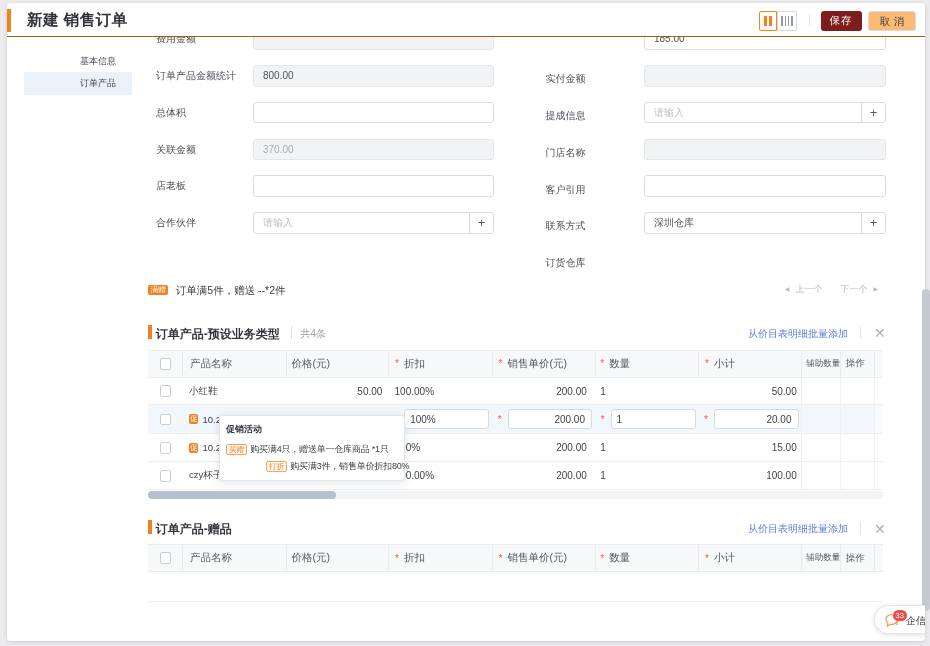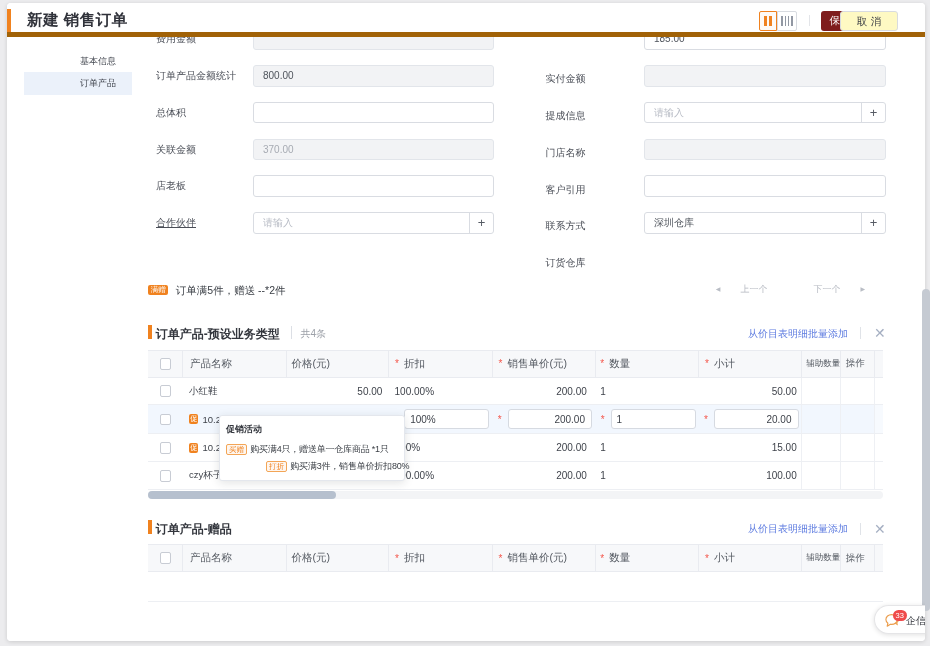--- a/index.html
+++ b/index.html
@@ -1,34 +1,34 @@
 <!DOCTYPE html>
 <html><head>
 <meta charset="utf-8">
 <style>
   * { margin:0; padding:0; box-sizing:border-box; }
   html,body { width:930px; height:646px; }
   body { font-family:"Liberation Sans", sans-serif; background:#ececee; position:relative; overflow:hidden; color:#3f434b; }
   .card { position:absolute; left:7px; top:3px; width:918px; height:638px; background:#fff; border-radius:4px; box-shadow:0 1px 4px rgba(0,0,0,0.14); }
 
   
-  .page-header { position:absolute; left:7px; top:3px; width:918px; height:34px; background:#fff; border-bottom:5px solid #a16207; border-radius:4px 4px 0 0; z-index:5; }
+  .page-header { position:absolute; left:7px; top:3px; width:918px; height:34px; background:#fff; border-bottom:1px solid #a16207; border-radius:4px 4px 0 0; z-index:5; }
   .title-bar { position:absolute; left:0; top:6px; width:3.5px; height:23px; background:#f0821f; }
   .page-title { position:absolute; left:20px; top:0; height:34px; line-height:34px; font-size:15.5px; font-weight:600; color:#30323a; letter-spacing:0.5px; }
   .toggle-group { position:absolute; left:752px; top:7.5px; height:20px; display:flex; }
   .tg-btn { width:18px; height:20px; display:flex; align-items:center; justify-content:center; gap:2.6px; background:#fff; border:1px solid #d8dbe0; }
   .tg-btn.first { border-radius:2px 0 0 2px; border-right:none; }
   .tg-btn.second { border-radius:0 2px 2px 0; width:20px; gap:1.6px; }
   .tg-btn.active { border:1px solid #f0821f; background:#fefaf5; }
   .tg-bar2 { width:3.2px; height:10px; background:#f0821f; }
   .tg-bar4 { width:1.6px; height:10px; background:#9298a3; }
   .hdr-divider { position:absolute; left:801.5px; top:12px; width:1px; height:11px; background:#e3e5e9; }
   .btn { position:absolute; top:7.5px; height:20px; border-radius:3px; font-size:10.5px; text-align:center; line-height:19px; cursor:pointer; }
   .btn-save { left:813.5px; width:41px; background:#7f1d1d; color:#fff; letter-spacing:1px; }
-  .btn-cancel { left:833px; width:58px; background:#fef9c3; border:1px solid #d8dbe0; color:#3a3d44; letter-spacing:3.5px; text-indent:3.5px; line-height:18px; }
+  .btn-cancel { left:861px; width:48px; background:#fdba74; border:1px solid #d8dbe0; color:#3a3d44; letter-spacing:3.5px; text-indent:3.5px; line-height:18px; }
 
   
   .content { position:absolute; left:7px; top:37px; width:918px; height:604px; overflow:hidden; background:#fff; border-radius:0 0 4px 4px; }
 
   
   .side-item { position:absolute; left:17px; width:108px; height:22.5px; line-height:22.5px; text-align:left; padding-left:56px; font-size:9px; color:#40454e; cursor:pointer; }
   .side-item.active { background:#ebf1fa; }
 
   
   .f-label { position:absolute; font-size:10px; color:#4a4e57; height:21.5px; line-height:21.5px; white-space:nowrap; }
@@ -40,21 +40,21 @@
   .f-picker .f-main { flex:1; padding-left:9px; line-height:19.5px; overflow:hidden; white-space:nowrap; }
   .f-picker .f-plus { width:24px; border-left:1px solid #d9dce2; text-align:center; line-height:19.5px; font-size:13px; color:#565b64; font-weight:400; cursor:pointer; }
   .col-l .f-label { left:149px; }
   .col-l .f-input { left:246px; width:241px; }
   .col-r .f-label { left:538.5px;margin-top:40px; }
   .col-r .f-input { left:637px; width:242px; }
 
   
   .promo-badge { position:absolute; left:141.3px; top:248px; width:19.7px; height:10.4px; background:#f0821f; border-radius:2px; color:#fff; font-size:7.5px; text-align:center; line-height:10.9px; }
   .promo-text { position:absolute; left:168.8px; top:242.7px; font-size:10.5px; line-height:21px; color:#3c4047; }
-  .promo-nav { position:absolute; right:60px; top:242px; font-size:9px; line-height:21px; color:#b4b8c0; display:flex; align-items:flex-end; gap:20px; }
+  .promo-nav { position:absolute; right:47px; top:242px; font-size:9px; line-height:21px; color:#b4b8c0; display:flex; align-items:flex-end; gap:6px; }
   .promo-nav .arr { font-size:6px; color:#b9bdc5; }
   .promo-nav .nav-lbl { cursor:pointer; }
   .promo-nav .gap { width:6px; }
 
   
   .sec-bar { position:absolute; left:141.2px; width:3.5px; height:13.5px; background:#f0821f; }
   .sec-title { position:absolute; left:148.8px; font-size:12px; font-weight:700; color:#33363d; white-space:nowrap; }
   .sec-divider { position:absolute; left:283.5px; width:1px; height:13px; background:#dcdfe5; }
   .sec-count { position:absolute; left:293.5px; font-size:10px; color:#9ca0a8; }
   .sec-link { position:absolute; font-size:10px; color:#5e7ce0; cursor:pointer; white-space:nowrap; }
@@ -157,21 +157,21 @@
 
     <div class="f-label" style="top:64.85px;">总体积</div>
     <div class="f-input" style="top:64.85px;"></div>
 
     <div class="f-label" style="top:101.65px;">关联金额</div>
     <div class="f-input disabled dim" style="top:101.65px;">370.00</div>
 
     <div class="f-label" style="top:138.45px;text-align:center;">店老板</div>
     <div class="f-input" style="top:138.45px;"></div>
 
-    <div class="f-label" style="top:175.25px;text-decoration:underline;">合作伙伴</div>
+    <div class="f-label" style="top:175.25px;">合作伙伴</div>
     <div class="f-input f-picker" style="top:175.25px;">
       <span class="f-main ph">请输入</span>
       <span class="f-plus">+</span>
     </div>
   </div>
 
   <div class="col-r">
     <div class="f-label" style="top:-8.75px;">实付金额</div>
     <div class="f-input" style="top:-8.75px;">185.00</div>
 

